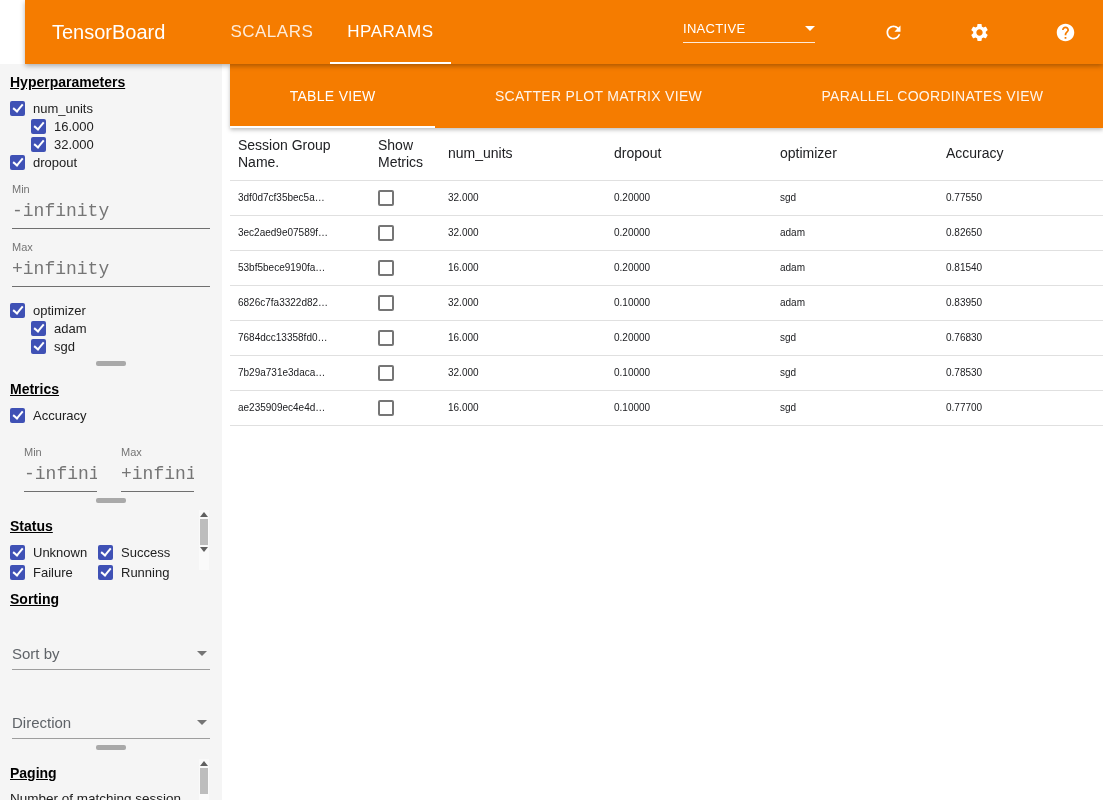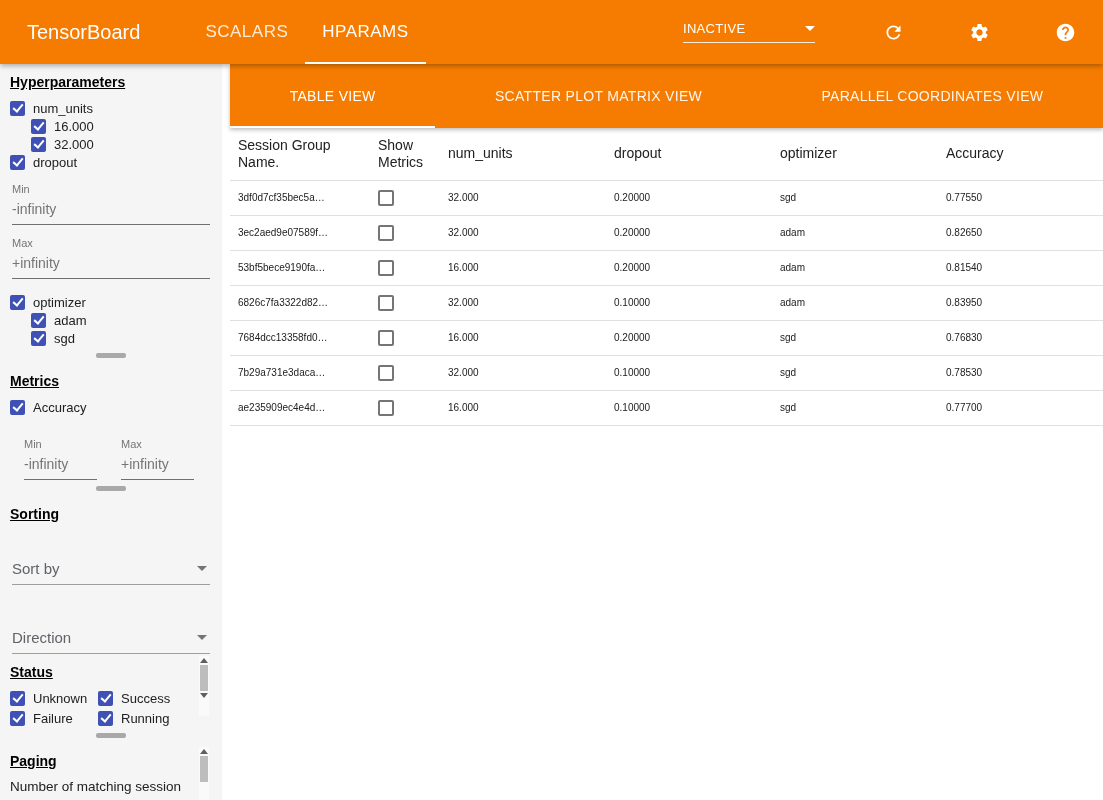--- a/index.html
+++ b/index.html
@@ -1,21 +1,21 @@
 <!DOCTYPE html>
 <html><head>
 <meta charset="utf-8">
 <style>
   * { box-sizing: border-box; margin: 0; padding: 0; }
   html, body { width: 1103px; height: 800px; overflow: hidden; }
   body { font-family: "Liberation Sans", sans-serif; background: #fff; color: #212121; }
 
   
   .topbar { position: relative; z-index: 20; height: 64px; background: #f57c00;
-            display: flex; align-items: center; box-shadow: 0 2px 5px rgba(0,0,0,.3); }
+            display: flex; align-items: center; box-shadow: 0 2px 5px rgba(0,0,0,.3); margin-left: 25px; }
   .tb-title { color: #fff; font-size: 20px; margin-left: 27px; white-space: nowrap; }
   .tb-tabs { display: flex; height: 100%; margin-left: 48px; }
   .tb-tab { position: relative; display: flex; align-items: center; padding: 4px 17px;
             color: rgba(255,255,255,.85); font-size: 17px; letter-spacing: .5px; cursor: pointer; text-align: right; }
   .tb-tab.active { color: #fff; }
   .tb-tab.active::after { content: ""; position: absolute; left: 0; right: 0; bottom: 0;
             height: 2px; background: #fff; }
   .tb-right { margin-left: auto; display: flex; align-items: center; padding-right: 18px; gap: 46px; }
   .run-selector { width: 132px; display: flex; align-items: center; justify-content: space-between;
             border-bottom: 1px solid rgba(255,255,255,.85); padding-bottom: 6px; margin-right: 12px; cursor: pointer; }
@@ -35,22 +35,22 @@
   .sb-sec h3 { font-size: 14px; font-weight: bold; text-decoration: underline; color: #000; margin: 6px 0 9px 0; }
   .cbrow { display: flex; align-items: center; gap: 8px; height: 18px; cursor: pointer; }
   .cbrow.child { margin-left: 21px; }
   .cbl { font-size: 13px; color: #212121; }
   .cb { width: 15px; height: 15px; background: #3f51b5; border-radius: 2px; position: relative; flex: none; }
   .cb::after { content: ""; position: absolute; left: 4.5px; top: 1.5px; width: 4px; height: 8px;
                border: solid #fff; border-width: 0 2px 2px 0; transform: rotate(40deg); }
   .field { margin: 12px 0 0 2px; }
   .field-label { font-size: 11px; color: #757575; margin-bottom: 2px; }
   .field-input { width: 198px; border: none; outline: none; background: transparent;
-                 border-bottom: 1px solid #6f6f6f; font-size: 14px; padding: 4px 0 7px 0;
-                 font-family: Liberation Sans, sans-serif; color: #b91c1c; }
+                 border-bottom: 1px solid #6f6f6f; font-size: 18px; padding: 4px 0 7px 0;
+                 font-family: Liberation Mono, monospace; color: #b91c1c; }
   .field-input::placeholder { color: #757575; opacity: 1; }
   .fields-inline { display: flex; gap: 22px; margin: 10px 0 0 12px; }
   .fields-inline .field-input { width: 73px; }
   .mt14 { margin-top: 14px; }
   .splitter { height: 16px; display: flex; align-items: center; justify-content: center; }
   .grip { width: 30px; height: 5px; background: #a9a9a9; border-radius: 2px; cursor: row-resize; }
   .status-grid { display: grid; grid-template-columns: 88px auto; row-gap: 2px; margin-top: 4px; width: 178px; }
   .vscroll { position: absolute; right: 13px; width: 10px; display: flex; flex-direction: column;
              align-items: center; background: #fafafa; }
   .vscroll.status-sb { top: 2px; height: 60px; }
@@ -179,32 +179,20 @@
           <input class="field-input" placeholder="+infinity" style="">
         </div>
       </div>
     </section>
 
     <div class="splitter">
       <span class="grip"></span>
     </div>
 
     <section class="sb-sec">
-      <h3>Sorting</h3>
-      <div class="sb-select">
-        <span>Sort by</span>
-        <span class="caret gray"></span>
-      </div>
-      <div class="sb-select second">
-        <span>Direction</span>
-        <span class="caret gray"></span>
-      </div>
-    </section>
-
-    <section class="sb-sec">
       <h3>Status</h3>
       <div class="status-grid">
         <label class="cbrow">
           <span class="cb"></span>
           <span class="cbl">Unknown</span>
         </label>
         <label class="cbrow">
           <span class="cb"></span>
           <span class="cbl">Success</span>
         </label>
@@ -214,20 +202,32 @@
         </label>
         <label class="cbrow">
           <span class="cb"></span>
           <span class="cbl">Running</span>
         </label>
       </div>
       <div class="vscroll status-sb">
         <span class="sarrow up"></span>
         <span class="sthumb"></span>
         <span class="sarrow down"></span>
+      </div>
+    </section>
+
+    <section class="sb-sec">
+      <h3>Sorting</h3>
+      <div class="sb-select">
+        <span>Sort by</span>
+        <span class="caret gray"></span>
+      </div>
+      <div class="sb-select second">
+        <span>Direction</span>
+        <span class="caret gray"></span>
       </div>
     </section>
 
     <div class="splitter">
       <span class="grip"></span>
     </div>
 
     <section class="sb-sec">
       <h3>Paging</h3>
       <div class="paging-text">Number of matching session groups: 8</div>

